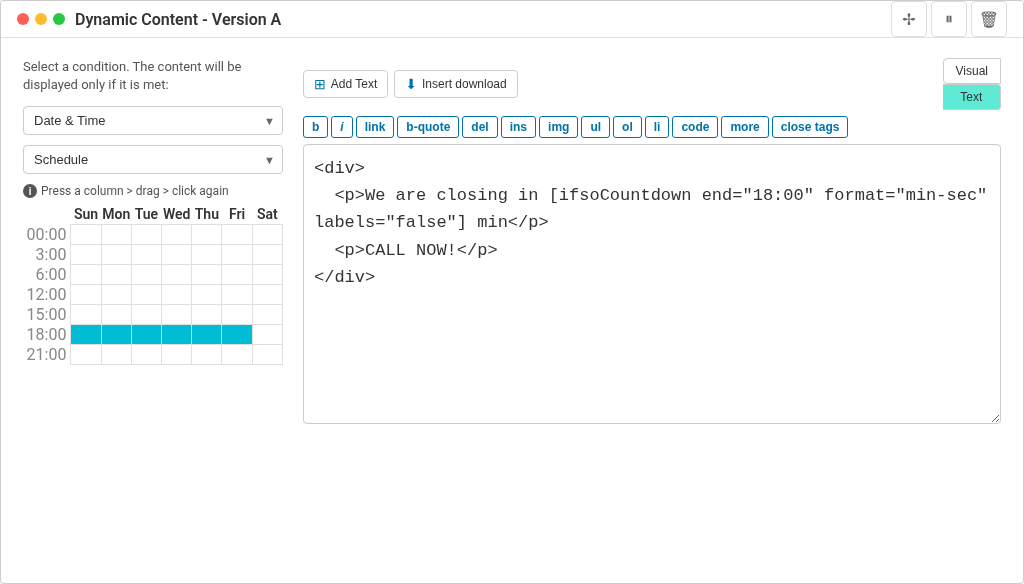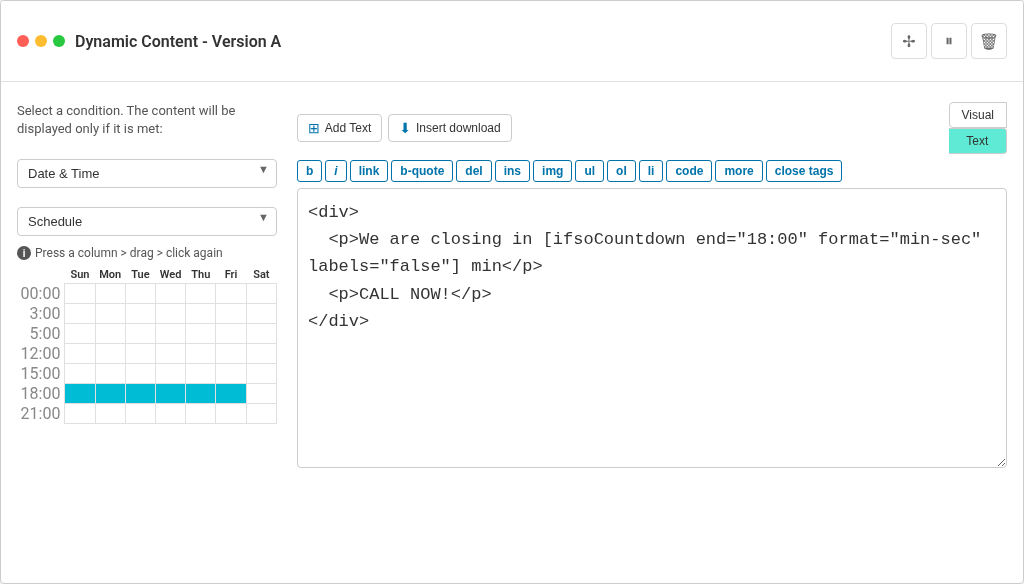--- a/index.html
+++ b/index.html
@@ -15,21 +15,21 @@
       background: #fff;
       border: 1px solid #ccc;
       border-radius: 4px;
       overflow: hidden;
     }
     
     .title-bar {
       display: flex;
       align-items: center;
       justify-content: space-between;
-      padding: 22px 16px;
+      padding: 0 16px;
       border-bottom: 1px solid #e0e0e0;
       background: #fff;
     }
     .title-bar-left {
       display: flex;
       align-items: center;
       gap: 10px;
     }
     .traffic-lights {
       display: flex;
@@ -62,21 +62,21 @@
       display: flex;
       align-items: center;
       justify-content: center;
       color: #666;
       font-size: 16px;
     }
 
     
     .main-content {
       display: flex;
-      padding: 20px 16px;
+      padding: 20px 22px;
       gap: 20px;
     }
 
     
     .left-panel {
       width: 260px;
       flex-shrink: 0;
     }
     .condition-label {
       font-size: 13px;
@@ -91,21 +91,20 @@
     .select-wrapper select {
       width: 100%;
       padding: 6px 28px 6px 10px;
       border: 1px solid #ccc;
       border-radius: 4px;
       background: #fff;
       font-size: 13px;
       color: #333;
       appearance: none;
       cursor: pointer;
-      margin-top: 9px;
     }
     .select-arrow {
       position: absolute;
       right: 8px;
       top: 50%;
       transform: translateY(-50%);
       pointer-events: none;
       color: #666;
       font-size: 11px;
     }
@@ -135,21 +134,21 @@
     .calendar-grid {
       width: 100%;
       border-collapse: collapse;
       font-size: 11px;
     }
     .calendar-grid th {
       text-align: center;
       color: #333;
       font-weight: 600;
       padding: 2px 0;
-      font-size: 11px;
+      font-size: 14px;
     }
     .time-col {
       width: 32px;
       color: #888;
       text-align: right;
       padding-right: 4px;
       font-size: 16px;
       vertical-align: top;
     }
     .day-cell {
@@ -325,21 +324,21 @@
             <td class="time-col">3:00</td>
             <td class="day-cell"></td>
             <td class="day-cell"></td>
             <td class="day-cell"></td>
             <td class="day-cell"></td>
             <td class="day-cell"></td>
             <td class="day-cell"></td>
             <td class="day-cell"></td>
           </tr>
           <tr>
-            <td class="time-col">5:00</td>
+            <td class="time-col">6:00</td>
             <td class="day-cell"></td>
             <td class="day-cell"></td>
             <td class="day-cell"></td>
             <td class="day-cell"></td>
             <td class="day-cell"></td>
             <td class="day-cell"></td>
             <td class="day-cell"></td>
           </tr>
           <tr>
             <td class="time-col">12:00</td>

